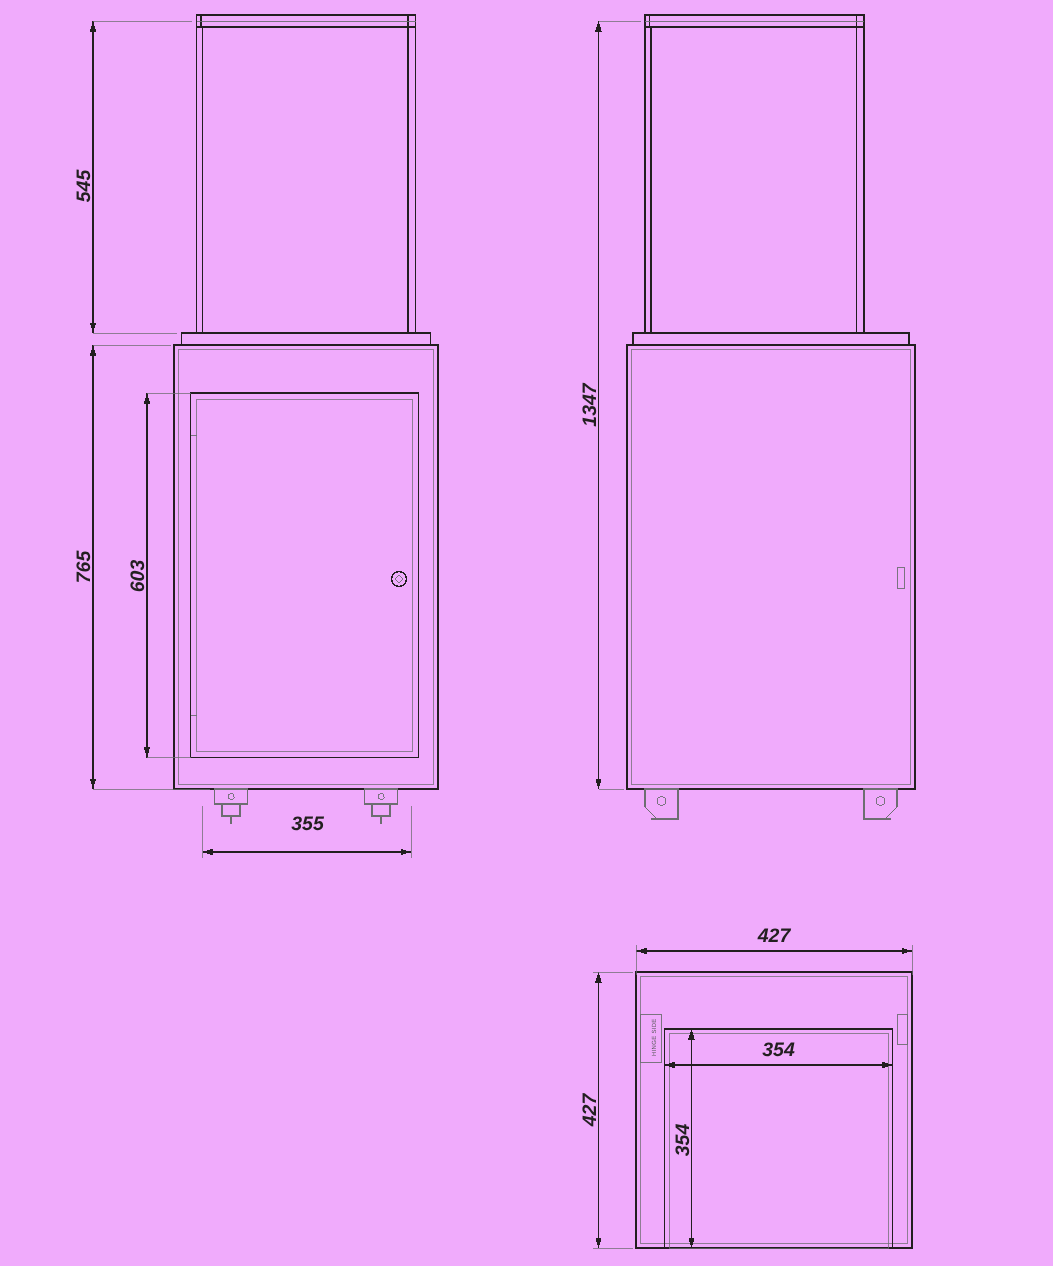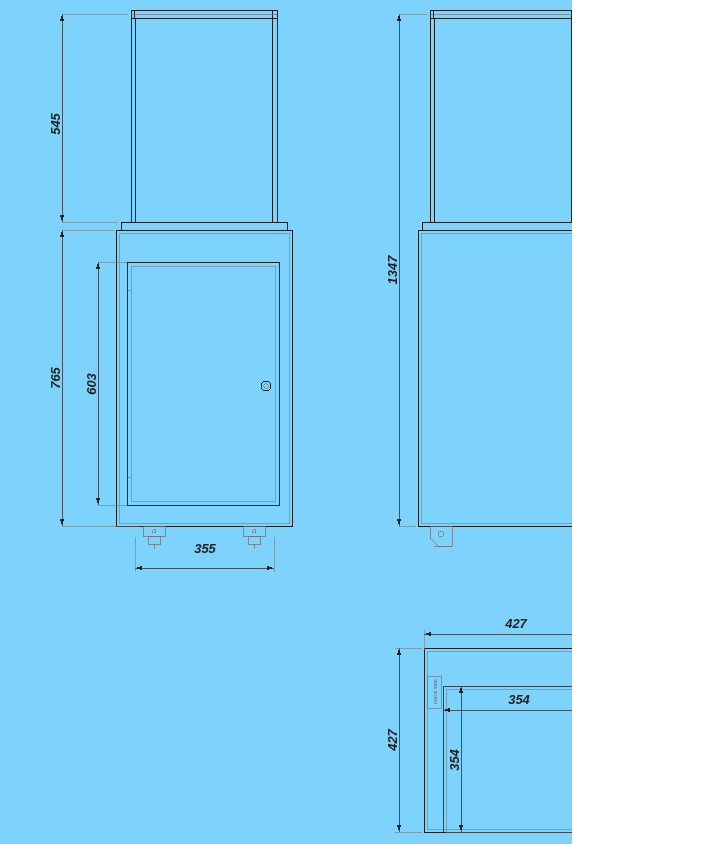--- a/index.html
+++ b/index.html
@@ -5,23 +5,23 @@
   html, body {
     margin: 0;
     padding: 0;
     background: #ffffff;
   }
   body {
     font-family: "Liberation Sans", sans-serif;
   }
   #sheet {
     position: relative;
-    width: 572px;
+    width: 702px;
     height: 844px;
-    background: #7dd3fc;
+    background: #f0abfc;
     overflow: hidden;
   }
   #sheet svg {
     position: absolute;
     left: 0;
     top: 0;
   }
   .dim-label {
     position: absolute;
     font-family: "Liberation Sans", sans-serif;

